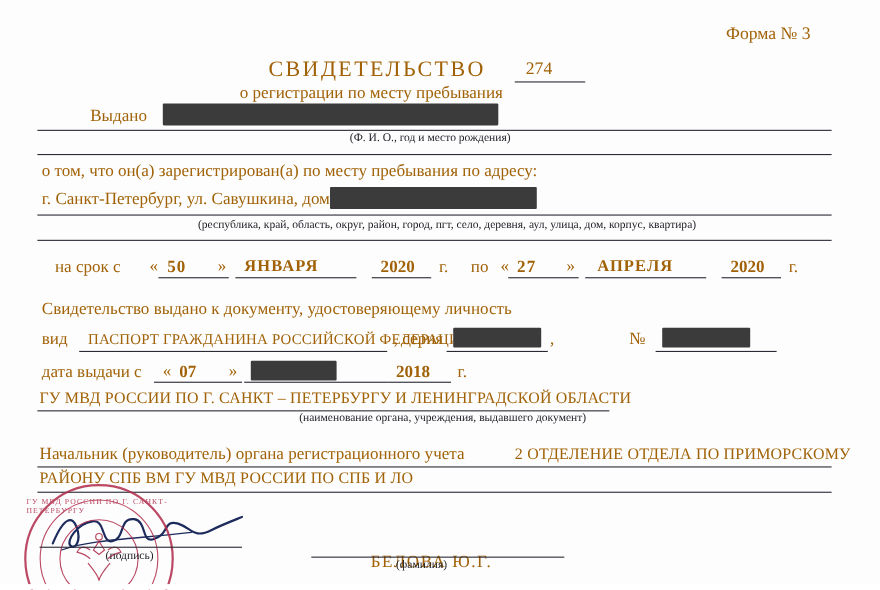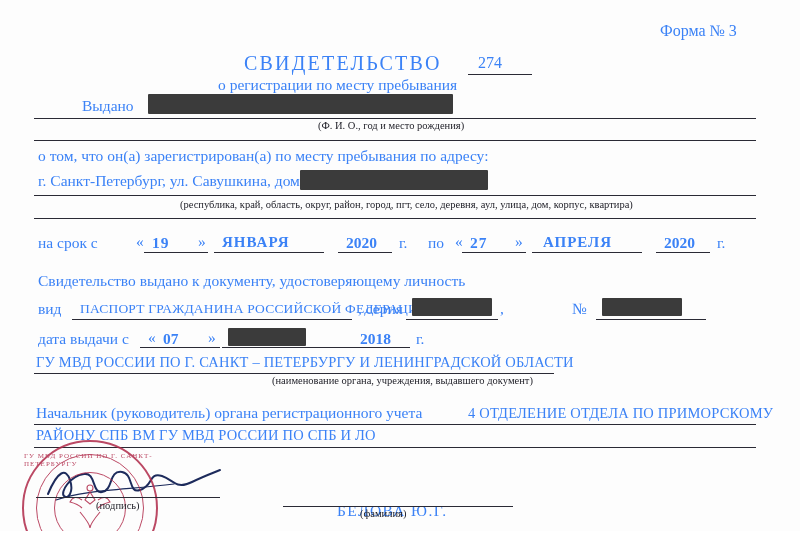--- a/index.html
+++ b/index.html
@@ -21,21 +21,21 @@
     width: 800px;
     height: 536px;
     background: #fdfdfd;
   }
 
   
   .t {
     position: absolute;
     white-space: nowrap;
     font-family: "Liberation Serif", serif;
-    color: #3b82f6;
+    color: #a16207;
   }
   .line {
     position: absolute;
     border-bottom: 1px solid #2a2a35;
     height: 0;
   }
   .redact {
     position: absolute;
     background: #3b3b3b;
     border-radius: 1px;
@@ -138,21 +138,21 @@
     top: 199px;
   }
   #address-line2 {
     left: 34px;
     top: 218px;
     width: 722px;
   }
 
   
   #period-label {
-    left: 38px;
+    left: 50px;
     top: 234px;
     font-size: 15.5px;
     text-align: right;
   }
   #q1 { left: 136px; top: 233px; font-size: 15.5px; }
   #period-from-day { left: 152px; top: 234px; font-size: 15.5px; font-weight: bold; letter-spacing: 1px;}
   #q2 { left: 198px; top: 233px; font-size: 15.5px; }
   #period-from-day-line { left: 144px; top: 252px; width: 64px; }
   #period-from-month { left: 222px; top: 234px; font-size: 15px; font-weight: bold; letter-spacing: 1px; }
   #period-from-month-line { left: 214px; top: 252px; width: 110px; }
@@ -295,21 +295,21 @@
 
   <div class="t" id="registered-text">о том, что он(а) зарегистрирован(а) по месту пребывания по адресу:</div>
   <div class="t" id="address-text">г. Санкт-Петербург, ул. Савушкина, дом</div>
   <div class="redact" id="address-redact"></div>
   <div class="line" id="address-line"></div>
   <div class="caption" id="address-caption">(республика, край, область, округ, район, город, пгт, село, деревня, аул, улица, дом, корпус, квартира)</div>
   <div class="line" id="address-line2"></div>
 
   <div class="t" id="period-label">на срок с</div>
   <div class="t" id="q1">«</div>
-  <div class="t" id="period-from-day">19</div>
+  <div class="t" id="period-from-day">50</div>
   <div class="t" id="q2">»</div>
   <div class="line" id="period-from-day-line"></div>
   <div class="t" id="period-from-month">ЯНВАРЯ</div>
   <div class="line" id="period-from-month-line"></div>
   <div class="t" id="period-from-year">2020</div>
   <div class="line" id="period-from-year-line"></div>
   <div class="t" id="g1">г.</div>
   <div class="t" id="po">по</div>
   <div class="t" id="q3">«</div>
   <div class="t" id="period-to-day">27</div>
@@ -342,21 +342,21 @@
   <div class="line" id="doc-date-month-line"></div>
   <div class="t" id="doc-date-year">2018</div>
   <div class="line" id="doc-date-year-line"></div>
   <div class="t" id="g3">г.</div>
 
   <div class="t" id="doc-issuer">ГУ  МВД  РОССИИ  ПО  Г. САНКТ – ПЕТЕРБУРГУ  И  ЛЕНИНГРАДСКОЙ ОБЛАСТИ</div>
   <div class="line" id="doc-issuer-line"></div>
   <div class="caption" id="doc-issuer-caption">(наименование органа, учреждения, выдавшего документ)</div>
 
   <div class="t" id="head-label">Начальник (руководитель) органа регистрационного учета</div>
-  <div class="t" id="head-value1">4 ОТДЕЛЕНИЕ ОТДЕЛА  ПО ПРИМОРСКОМУ</div>
+  <div class="t" id="head-value1">2 ОТДЕЛЕНИЕ ОТДЕЛА  ПО ПРИМОРСКОМУ</div>
   <div class="line" id="head-line1"></div>
   <div class="t" id="head-value2">РАЙОНУ СПБ ВМ  ГУ  МВД РОССИИ  ПО СПБ  И  ЛО</div>
   <div class="line" id="head-line2"></div>
 
   <svg class="signature" viewBox="0 0 180 46">
     <path d="M4 34 C14 10, 22 8, 26 20 C30 32, 24 40, 20 36 C16 32, 26 16, 40 14 C52 12, 48 34, 58 32 C70 30, 64 10, 78 12 C90 14, 84 34, 96 30 C110 26, 104 12, 118 16 C130 20, 132 30, 148 22 C158 17, 166 14, 176 10" fill="none" stroke="#1d2b5c" stroke-width="2" stroke-linecap="round"></path>
     <path d="M12 40 C40 30, 80 30, 130 24" fill="none" stroke="#1d2b5c" stroke-width="1.2" stroke-linecap="round"></path>
   </svg>
 
   <div class="stamp">

